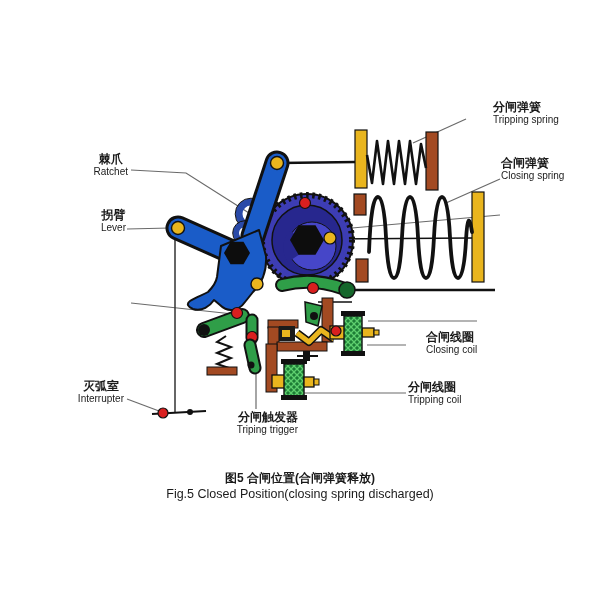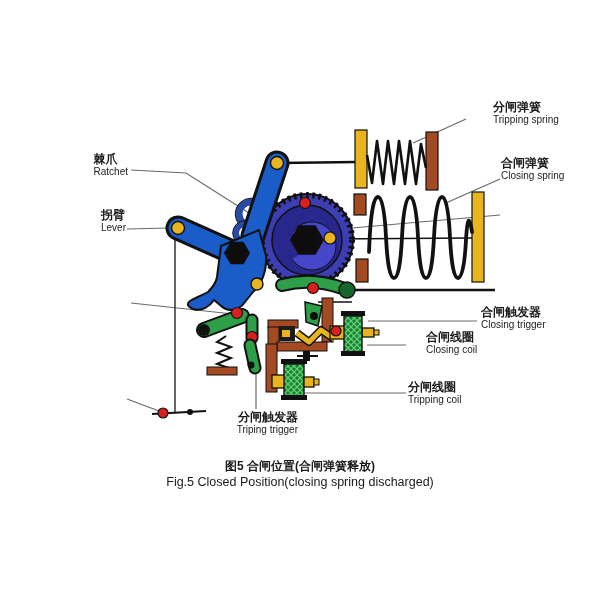--- a/index.html
+++ b/index.html
@@ -2,23 +2,23 @@
 <html><head>
 <meta charset="utf-8">
 <style>
   html,body{margin:0;padding:0;background:#ffffff;}
   #stage{position:relative;width:600px;height:600px;background:#ffffff;overflow:hidden;
          font-family:"Liberation Sans","DejaVu Sans",sans-serif;color:#1a1a1a;}
   #mech{position:absolute;left:0;top:0;}
   .lbl{position:absolute;line-height:1.18;white-space:nowrap;}
   .lbl .zh{display:block;font-size:12px;font-weight:bold;}
   .lbl .en{display:block;font-size:10px;}
-  .r{text-align:left;}
+  .r{text-align:center;}
   .caption{position:absolute;left:0;right:0;text-align:center;}
-  .caption .zh{display:block;font-size:12px;font-weight:bold;}
+  .caption .zh{display:block;font-size:12px;font-weight:bold;margin-top:12px;}
   .caption .en{display:block;font-size:12.5px;}
 </style>
 </head>
 <body>
 
 <div id="stage">
 
 <svg id="mech" width="600" height="600" viewBox="0 0 600 600">
   <defs>
     <pattern id="coilhatch" width="6" height="6" patternUnits="userSpaceOnUse">
@@ -155,35 +155,35 @@
 </svg>
 
 <div class="lbl r" style="right:472px;top:152px">
   <span class="zh">棘爪</span>
   <span class="en">Ratchet</span>
 </div>
 <div class="lbl r" style="right:474px;top:208px">
   <span class="zh">拐臂</span>
   <span class="en">Lever</span>
 </div>
+<div class="lbl r" style="right:476px;top:379px">
+  <span class="zh">灭弧室</span>
+  <span class="en">Interrupter</span>
+</div>
 <div class="lbl" style="left:212px;top:410px;width:86px;text-align:right">
   <span class="zh">分闸触发器</span>
   <span class="en">Triping trigger</span>
 </div>
 <div class="lbl" style="left:493px;top:100px">
   <span class="zh">分闸弹簧</span>
   <span class="en">Tripping spring</span>
 </div>
 <div class="lbl" style="left:501px;top:156px">
   <span class="zh">合闸弹簧</span>
   <span class="en">Closing spring</span>
-</div>
-<div class="lbl" style="left:481px;top:305px">
-  <span class="zh">合闸触发器</span>
-  <span class="en">Closing trigger</span>
 </div>
 <div class="lbl" style="left:426px;top:330px">
   <span class="zh">合闸线圈</span>
   <span class="en">Closing coil</span>
 </div>
 <div class="lbl" style="left:408px;top:380px">
   <span class="zh">分闸线圈</span>
   <span class="en">Tripping coil</span>
 </div>
 

